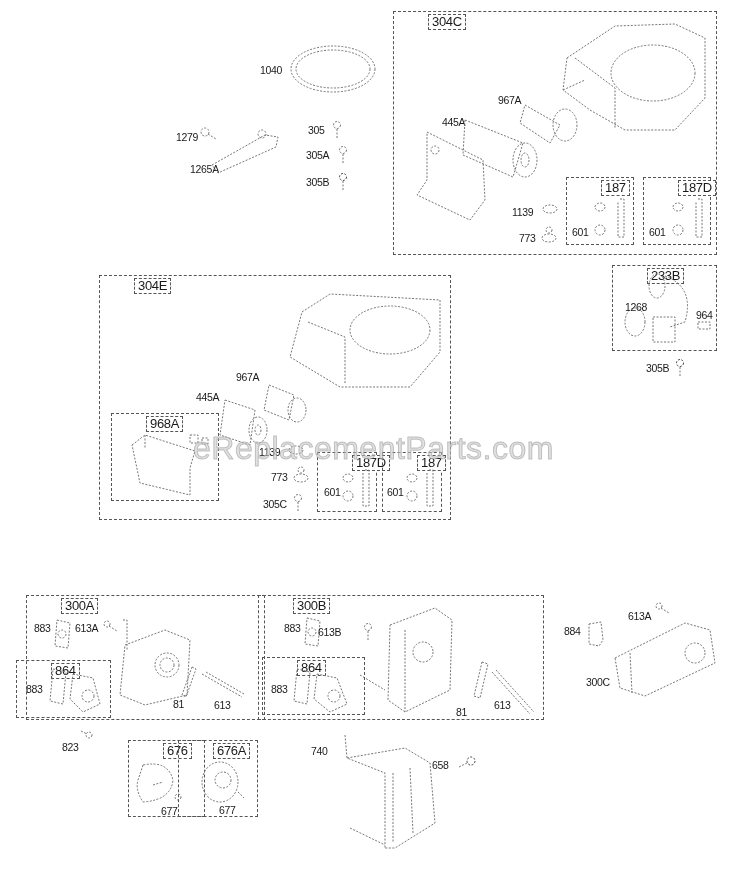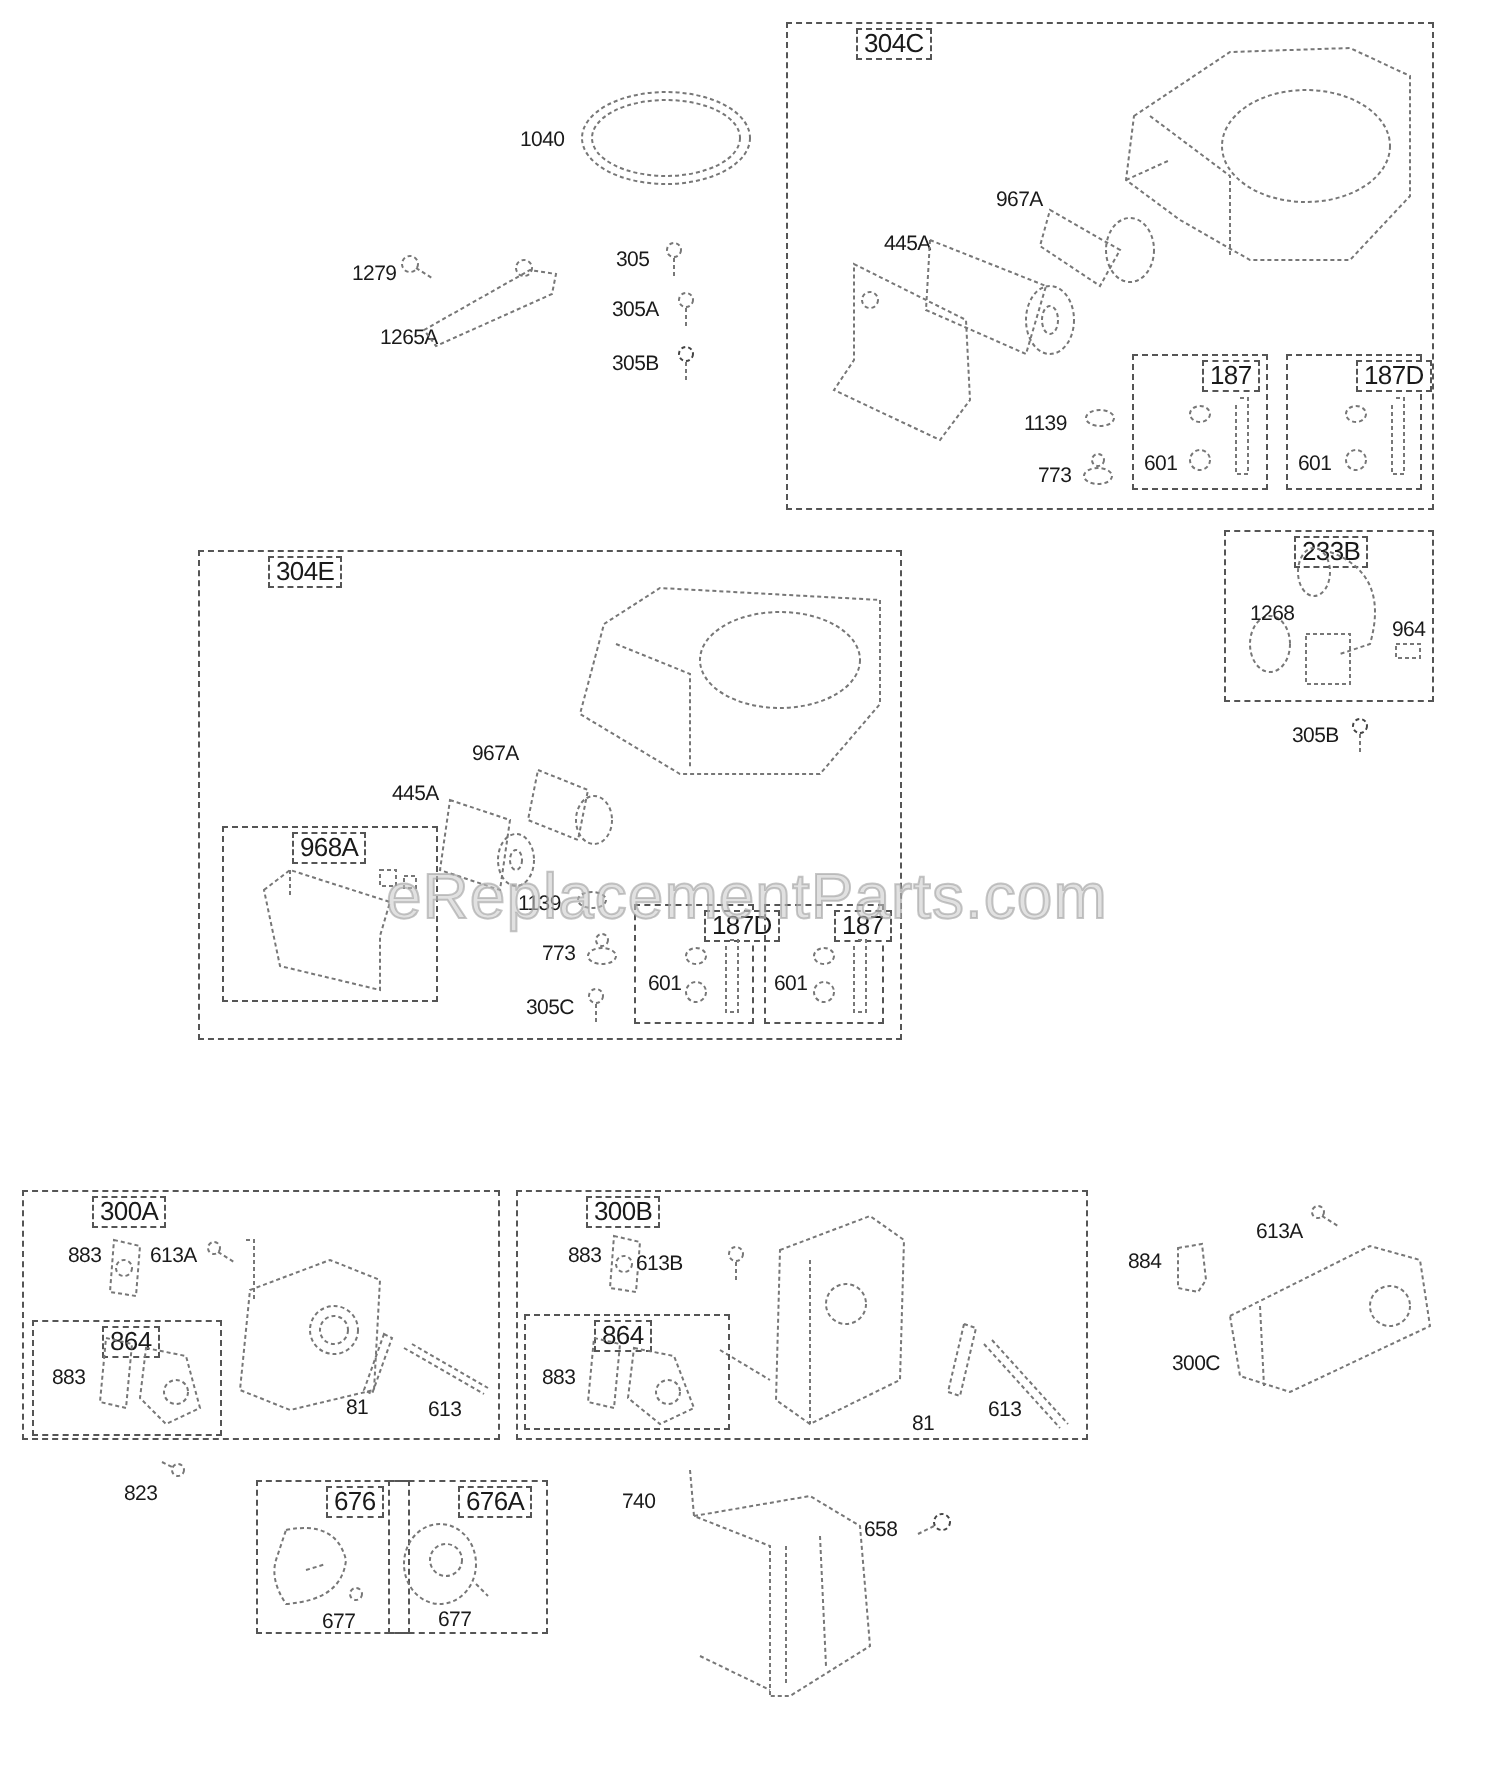--- a/index.html
+++ b/index.html
@@ -184,21 +184,21 @@
 </div>
 <svg class="part" style="left:404px;top:468px" width="35" height="42">
   <ellipse cx="8" cy="10" rx="5" ry="4"></ellipse>
     <ellipse cx="8" cy="28" rx="5" ry="5"></ellipse>
     <path d="M25 2 L29 2 L29 38 L23 38 L23 5"></path>
 </svg>
 <span class="lbl" style="left:387px;top:487px">601</span>
 
 <div class="watermark">eReplacementParts.com</div>
 
-<div class="box" style="left:11px;top:595px;width:239px;height:125px">
+<div class="box" style="left:26px;top:595px;width:239px;height:125px">
   <div class="tag">300A</div>
 </div>
 <span class="lbl" style="left:34px;top:623px">883</span>
 <svg class="part" style="left:52px;top:618px" width="22" height="34">
     <path d="M5 2 L18 5 L16 30 L3 28 Z"></path>
     <circle cx="10" cy="16" r="4"></circle>
   </svg>
 <span class="lbl" style="left:75px;top:623px">613A</span>
 <svg class="part" style="left:103px;top:619px" width="16" height="14">
     <circle cx="4" cy="5" r="3"></circle>
@@ -291,21 +291,21 @@
 <div class="box" style="left:128px;top:740px;width:77px;height:77px">
   <div class="tag">676</div>
 </div>
 <svg class="part" style="left:133px;top:760px" width="52" height="45">
     <path d="M10 5 Q35 0 40 20 Q38 40 10 42 Q2 30 5 20 Z"></path>
     <path d="M20 25 L30 22"></path>
     <circle cx="45" cy="37" r="3"></circle>
   </svg>
 <span class="lbl" style="left:161px;top:806px">677</span>
 
-<div class="box" style="left:194px;top:740px;width:80px;height:77px">
+<div class="box" style="left:178px;top:740px;width:80px;height:77px">
   <div class="tag">676A</div>
 </div>
 <svg class="part" style="left:198px;top:760px" width="52" height="45">
     <ellipse cx="22" cy="22" rx="18" ry="20"></ellipse>
     <circle cx="25" cy="20" r="8"></circle>
     <path d="M40 32 L46 38"></path>
   </svg>
 <span class="lbl" style="left:219px;top:805px">677</span>
 
 <span class="lbl" style="left:311px;top:746px">740</span>

